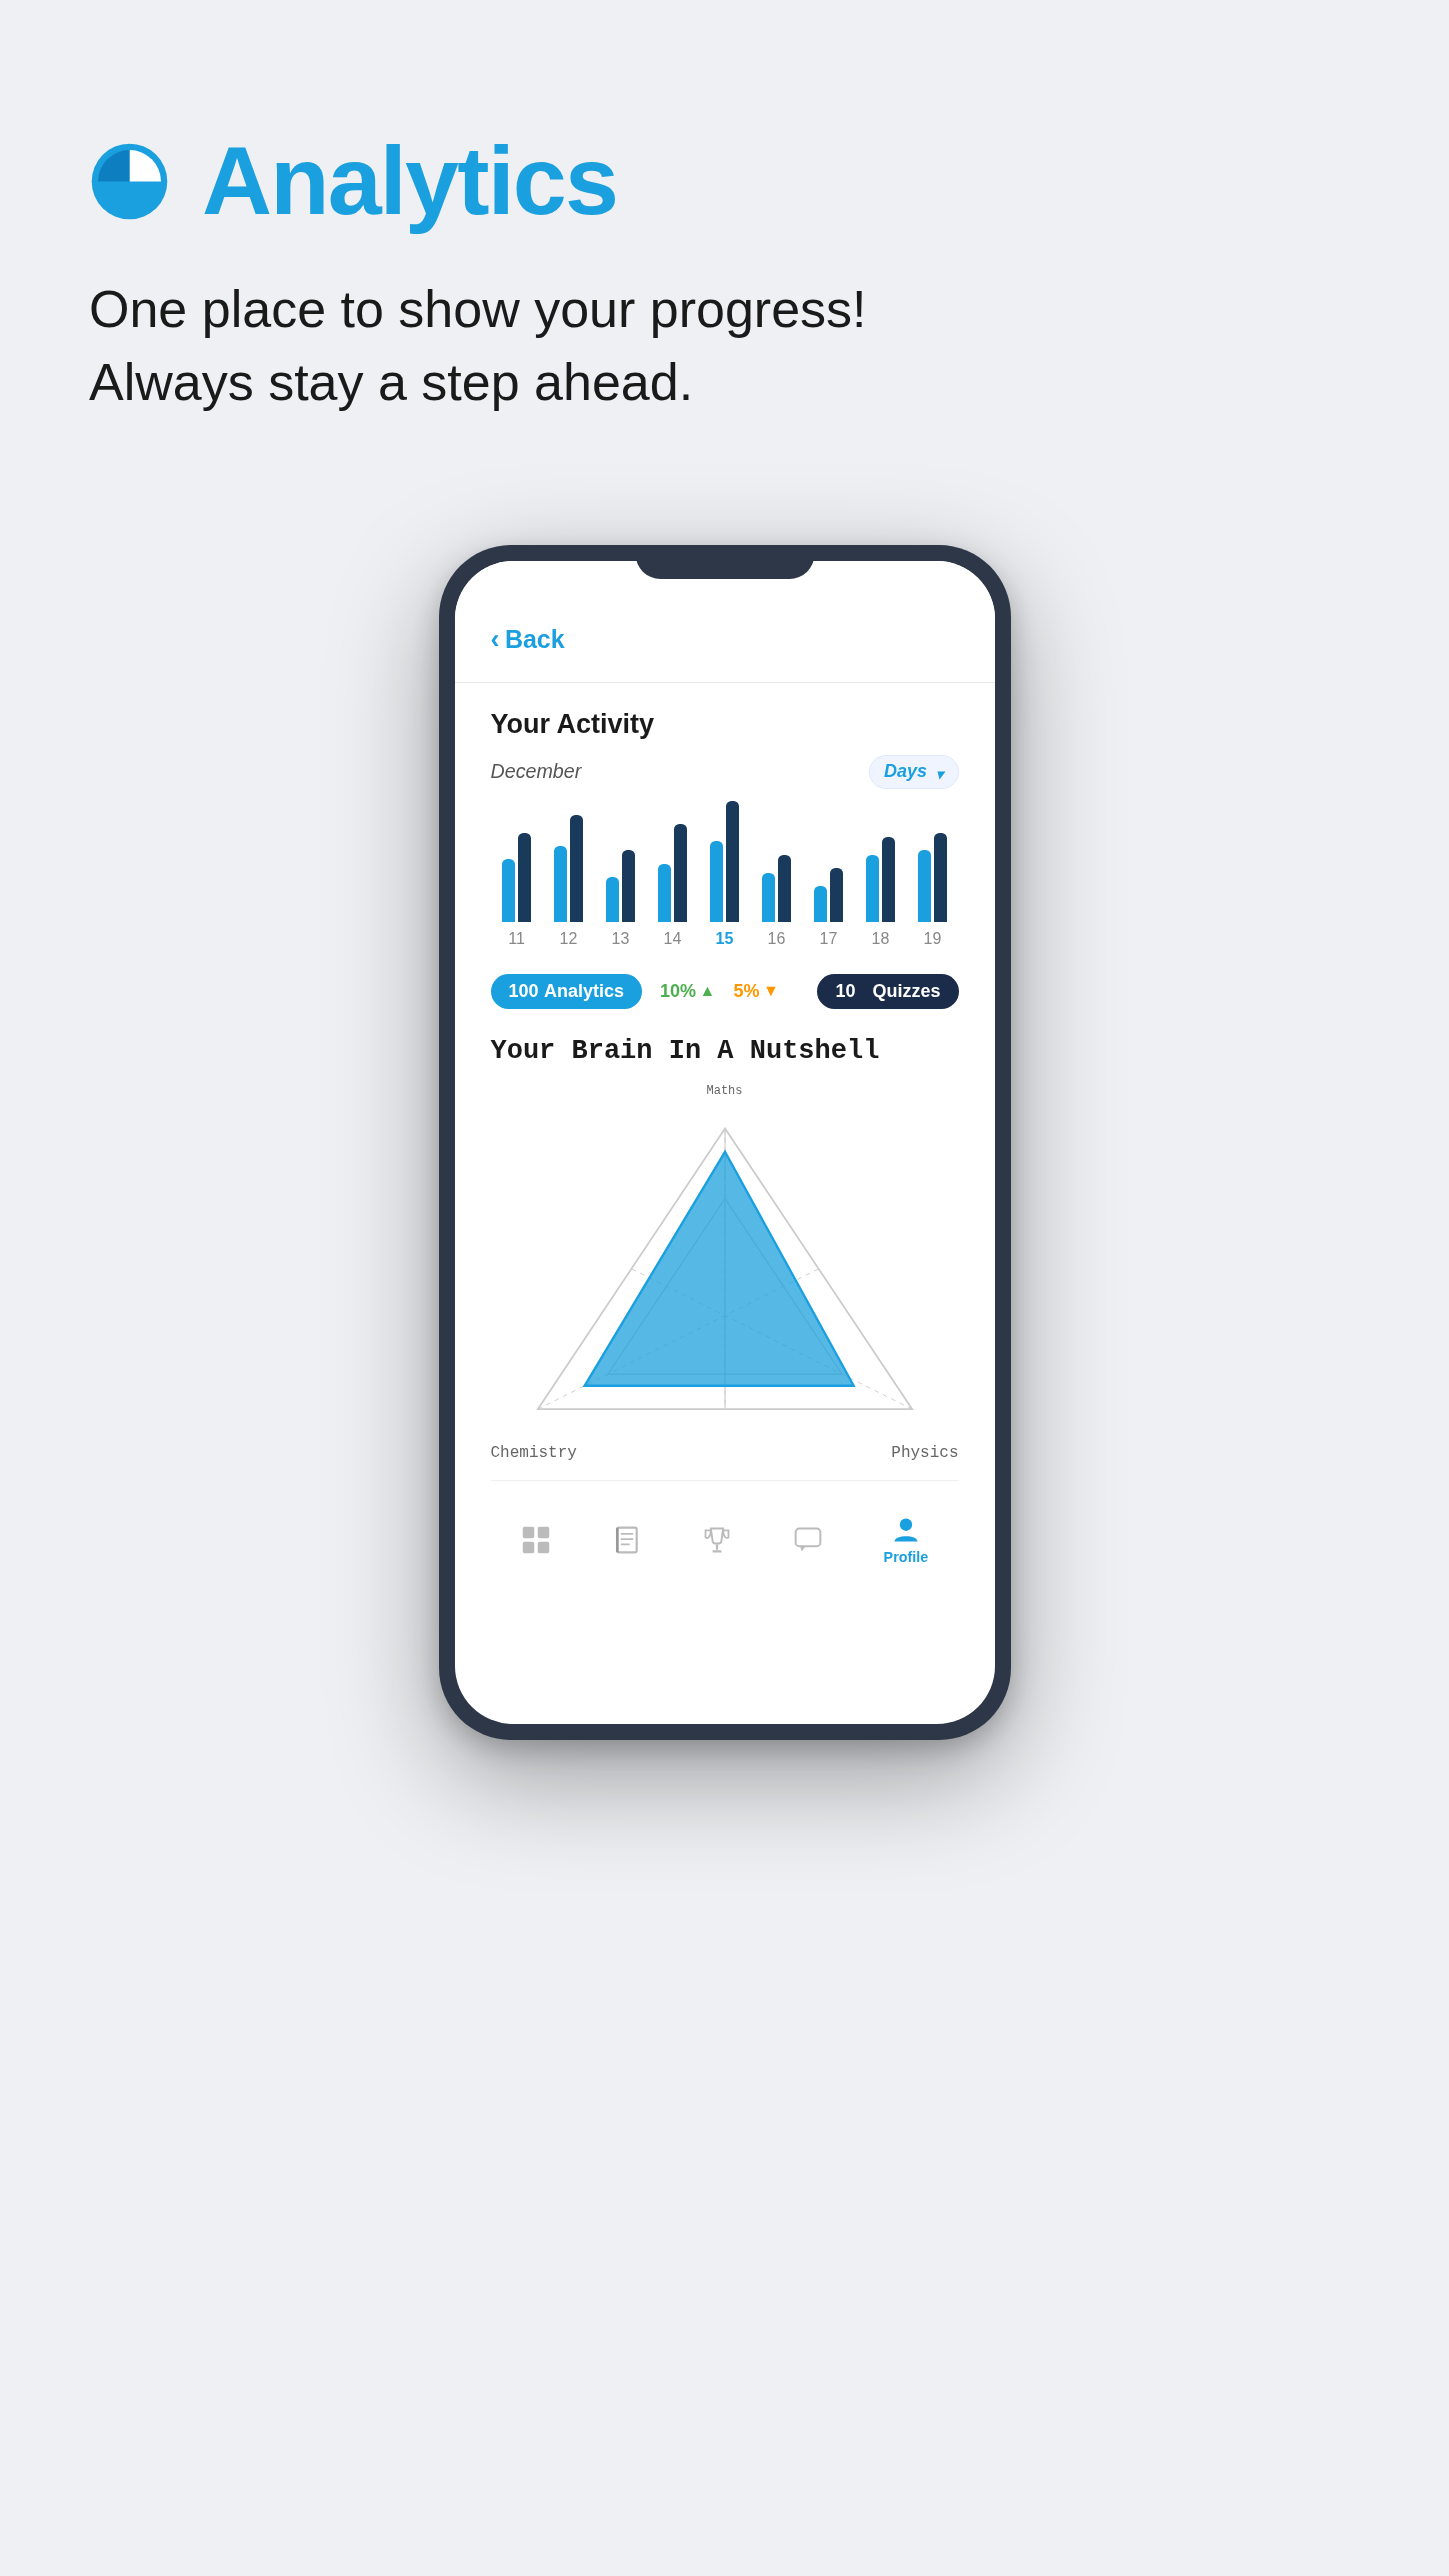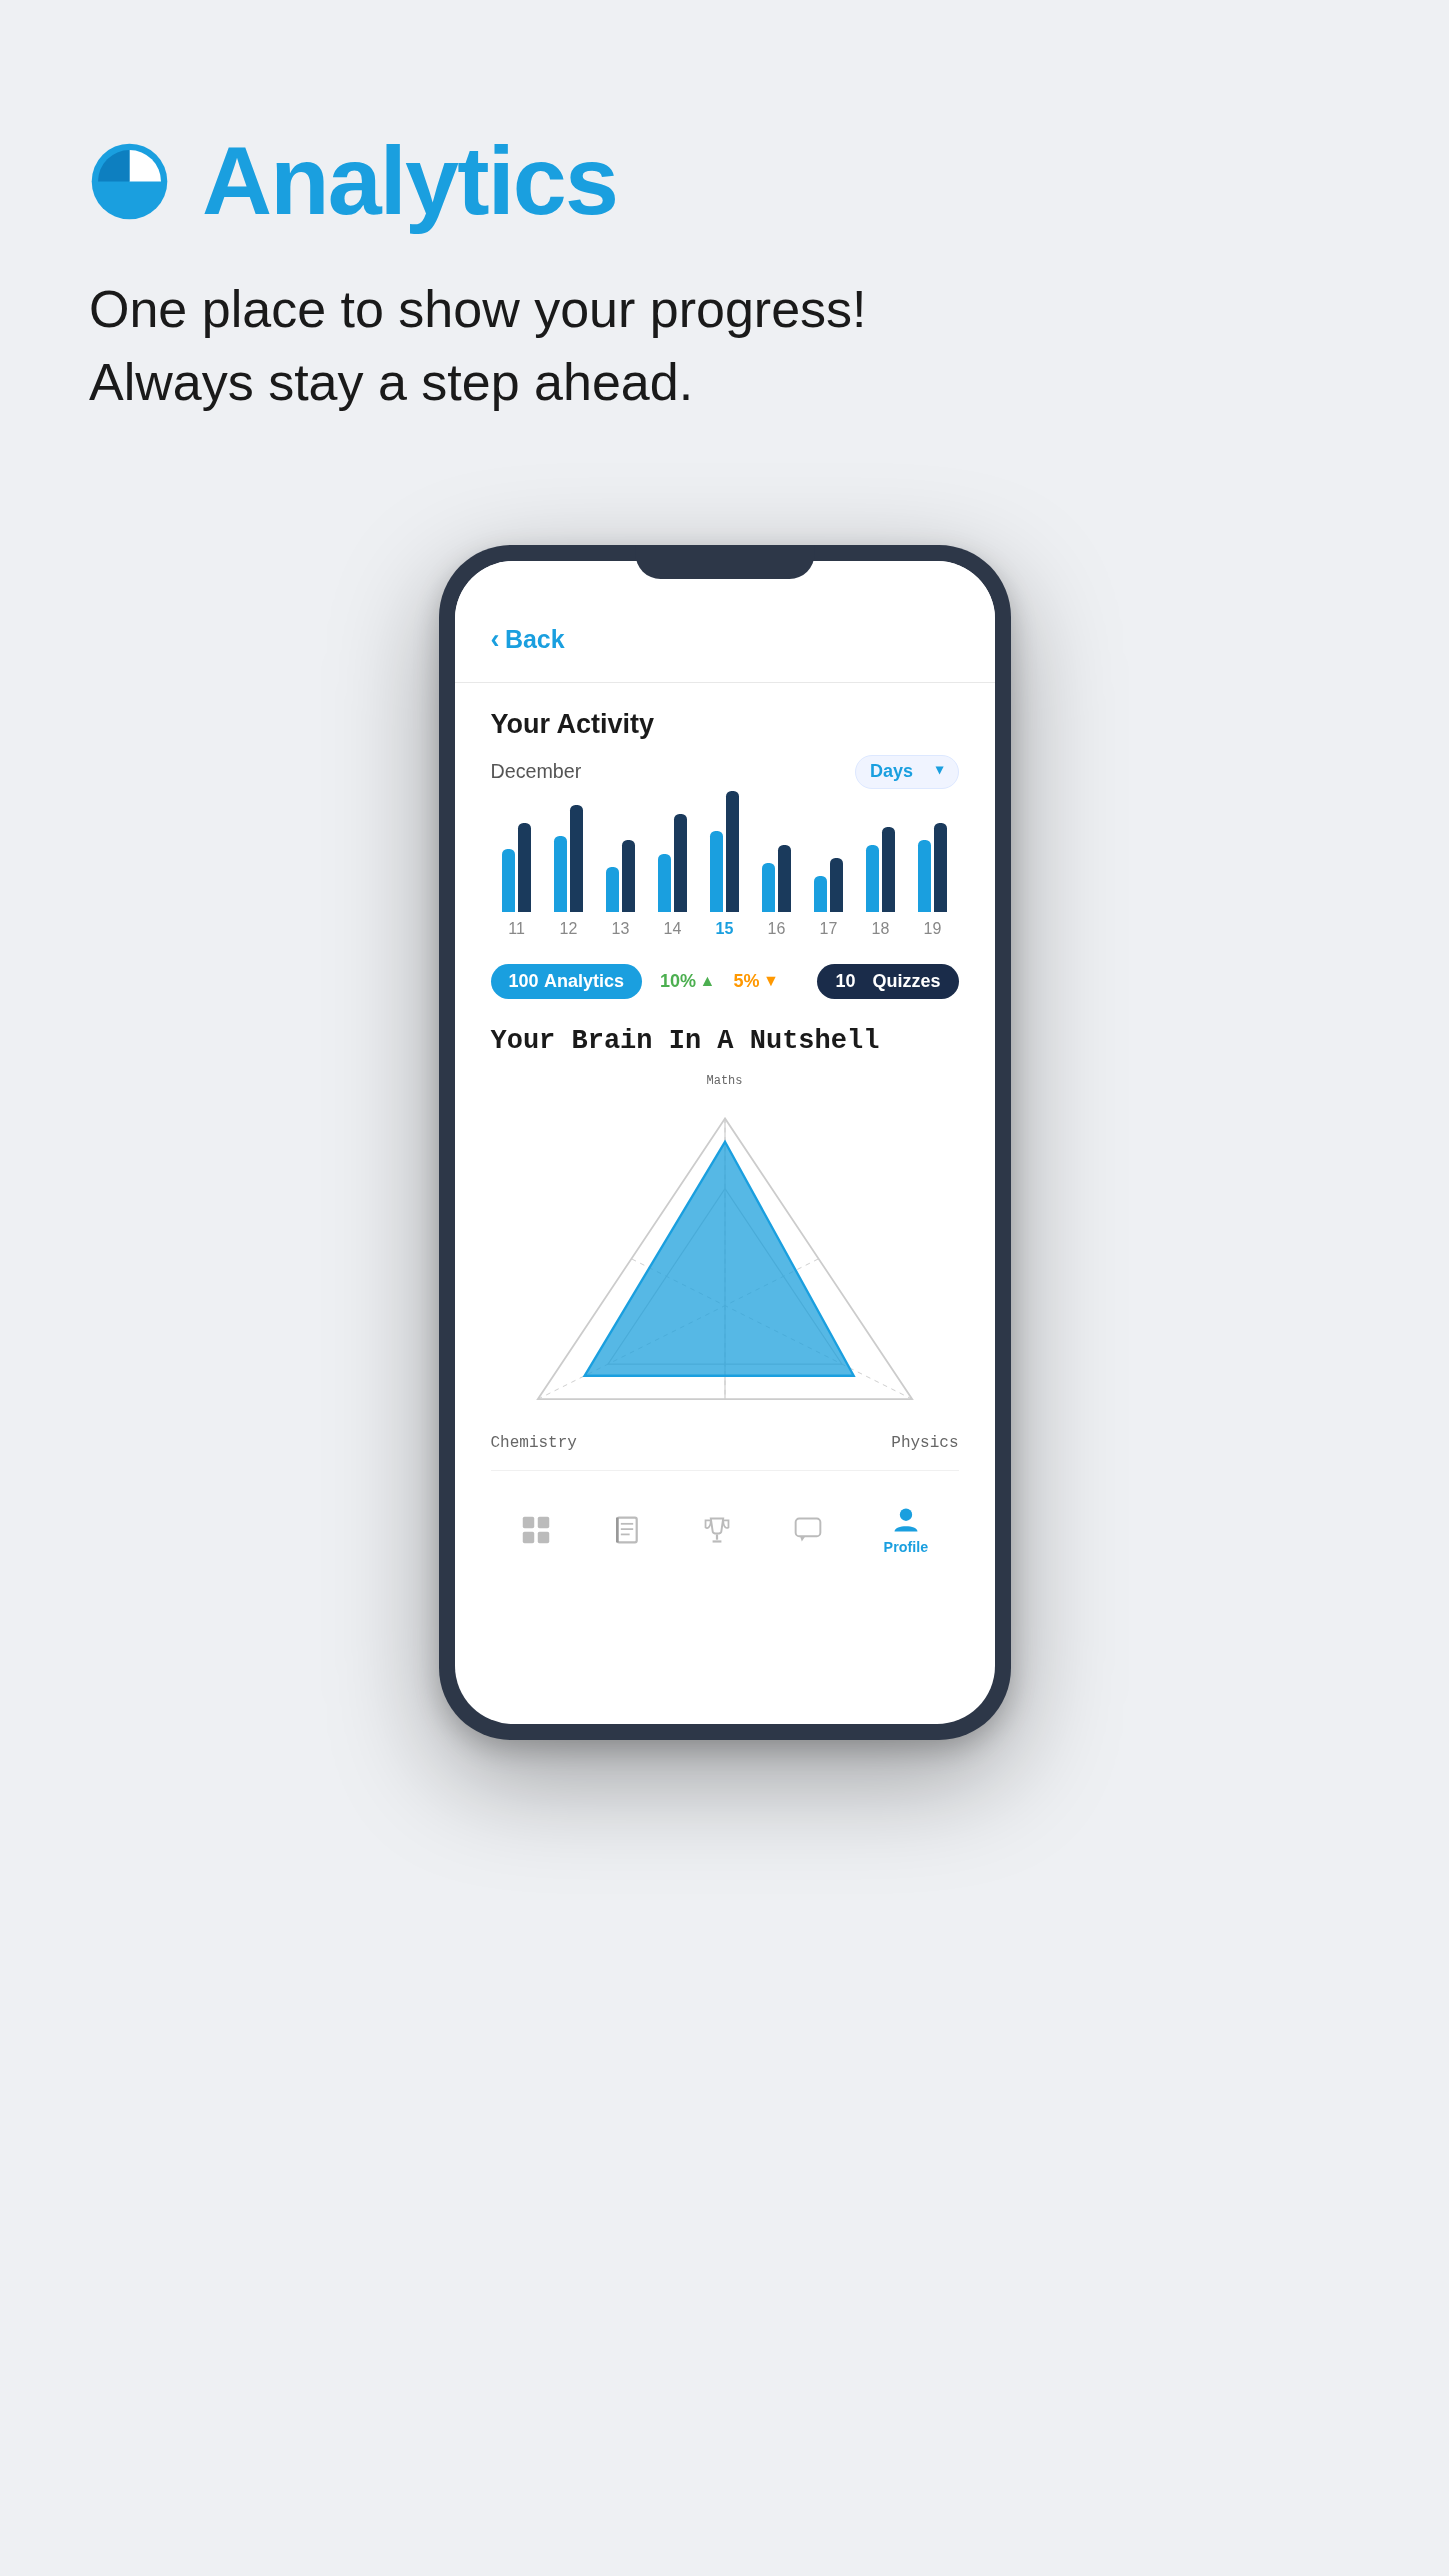--- a/index.html
+++ b/index.html
@@ -109,30 +109,31 @@
       font-size: 27px;
       font-weight: 700;
       color: #1a1a1a;
       margin-bottom: 14.3px;
     }
 
     .activity-header {
       display: flex;
       justify-content: space-between;
       align-items: center;
-      margin-bottom: 6px;
+      margin-bottom: 16px;
+      font-style: italic;
     }
     .month-label {
       font-size: 19.7px;
       color: #555;
     }
     .days-dropdown {
       display: flex;
-      align-items: flex-start;
-      gap: 23px;
+      align-items: flex-end;
+      gap: 9px;
       background: #f0f4ff;
       border: 0.9px solid #dde8ff;
       border-radius: 18px;
       padding: 5.4px 14.3px;
       font-size: 18px;
       color: #1a9fdf;
       font-weight: 600;
     }
     .dropdown-arrow {
       font-size: 14.3px;

